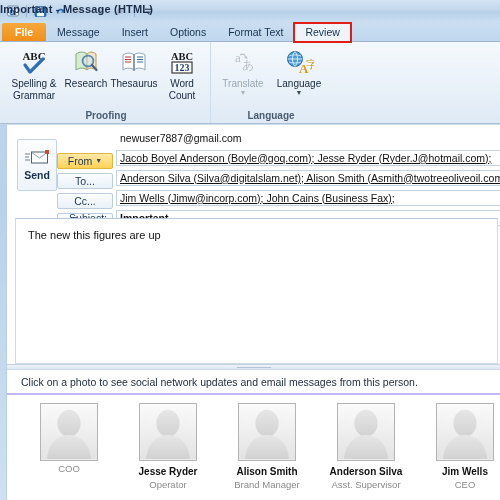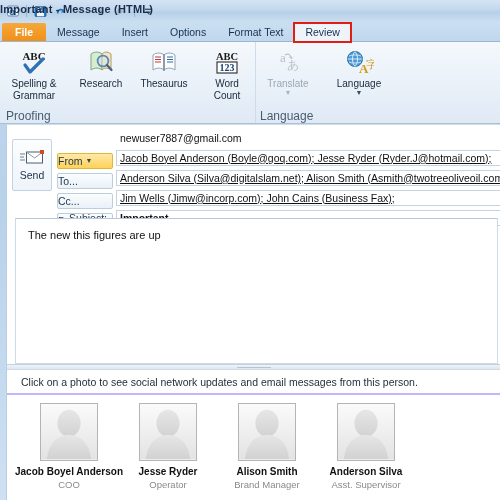--- a/index.html
+++ b/index.html
@@ -106,30 +106,31 @@
     position: relative;
     display: flex;
     flex-direction: column;
     align-items: center;
     padding: 3px 4px 0 4px;
   }
   .rgroup + .rgroup { border-left: 1px solid #ccdceb; }
   .rgroup-items {
     display: flex;
     align-items: flex-start;
-    gap: 15px;
+    gap: 0;
     flex: 1;
   }
   .rgroup-label {
-    font-size: 12px;
+    font-size: 10px;
     color: #4a5c70;
-    text-align: left;
+    text-align: center;
     height: 14px;
     line-height: 14px;
     width: 100%;
+    font-weight: bold;
   }
   .ritem {
     width: 48px;
     display: flex;
     flex-direction: column;
     align-items: center;
     padding-top: 2px;
     text-align: center;
   }
   .ritem.wide { width: 56px; }
@@ -158,22 +159,23 @@
     position: relative;
     background: #ffffff;
     padding: 4px 0 4px 0;
     display: flex;
     align-items: flex-start;
   }
   .sendcell {
     width: 50px;
     min-width: 50px;
     display: flex;
-    justify-content: center;
+    justify-content: flex-end;
     padding-top: 10px;
+    font-weight: bold;
   }
   .sendbtn {
     width: 40px;
     height: 52px;
     border: 1px solid #c3d4e4;
     background: linear-gradient(to bottom, #fcfdfe 0%, #eef4fa 100%);
     border-radius: 2px;
     display: flex;
     flex-direction: column;
     align-items: center;
@@ -183,21 +185,21 @@
   .sendbtn .lab { font-size: 10.5px; color: #16314f; }
 
   .fields { flex: 1; padding-right: 2px; }
   .frow { display: flex; align-items: center; height: 17px; margin-bottom: 3px; }
   .fbtn {
     width: 56px; min-width: 56px;
     height: 16px;
     border: 1px solid #bccddd;
     background: linear-gradient(to bottom, #fbfdfe 0%, #e9f1f8 100%);
     border-radius: 2px;
-    display: flex; align-items: center; justify-content: flex-start;
+    display: flex; align-items: center; justify-content: center;
     font-size: 10.5px;
     color: #1d3550;
     gap: 3px;
     margin-top: 46px;
   }
   .fbtn.from {
     background: linear-gradient(to bottom, #ffe9a8 0%, #ffd257 100%);
     border-color: #e0b63c;
   }
   .flabel {
@@ -539,21 +541,20 @@
                 <linearGradient id="g2" x1="0" y1="0" x2="0" y2="1">
                   <stop offset="0%" stop-color="#e6e6e6"></stop>
                     <stop offset="100%" stop-color="#d2d2d2"></stop>
                 </linearGradient>
               </defs>
               <rect width="58" height="58" fill="url(#g1)"></rect>
               <ellipse cx="29" cy="21" rx="12" ry="14" fill="url(#g2)"></ellipse>
               <path d="M29 33 C15 34 8 43 6 58 L52 58 C50 43 43 34 29 33 Z" fill="url(#g2)"></path>
             </svg>
           </div>
-          <div class="pname">Jacob Boyel Anderson</div>
           <div class="ptitle">COO</div>
         </div>
 
         <div class="pcard">
           <div class="pphoto">
             <svg width="58" height="58" viewBox="0 0 58 58">
               <rect width="58" height="58" fill="url(#g1)"></rect>
               <ellipse cx="29" cy="21" rx="12" ry="14" fill="url(#g2)"></ellipse>
               <path d="M29 33 C15 34 8 43 6 58 L52 58 C50 43 43 34 29 33 Z" fill="url(#g2)"></path>
             </svg>
@@ -579,18 +580,29 @@
             <svg width="58" height="58" viewBox="0 0 58 58">
               <rect width="58" height="58" fill="url(#g1)"></rect>
               <ellipse cx="29" cy="21" rx="12" ry="14" fill="url(#g2)"></ellipse>
               <path d="M29 33 C15 34 8 43 6 58 L52 58 C50 43 43 34 29 33 Z" fill="url(#g2)"></path>
             </svg>
           </div>
           <div class="pname">Anderson Silva</div>
           <div class="ptitle">Asst. Supervisor</div>
         </div>
 
+        <div class="pcard">
+          <div class="pphoto">
+            <svg width="58" height="58" viewBox="0 0 58 58">
+              <rect width="58" height="58" fill="url(#g1)"></rect>
+              <ellipse cx="29" cy="21" rx="12" ry="14" fill="url(#g2)"></ellipse>
+              <path d="M29 33 C15 34 8 43 6 58 L52 58 C50 43 43 34 29 33 Z" fill="url(#g2)"></path>
+            </svg>
+          </div>
+          <div class="pname">Jim Wells</div>
+          <div class="ptitle">CEO</div>
+        </div>
 
       </div>
     </div>
 
   </div>
 </div>
 
 </body></html>

